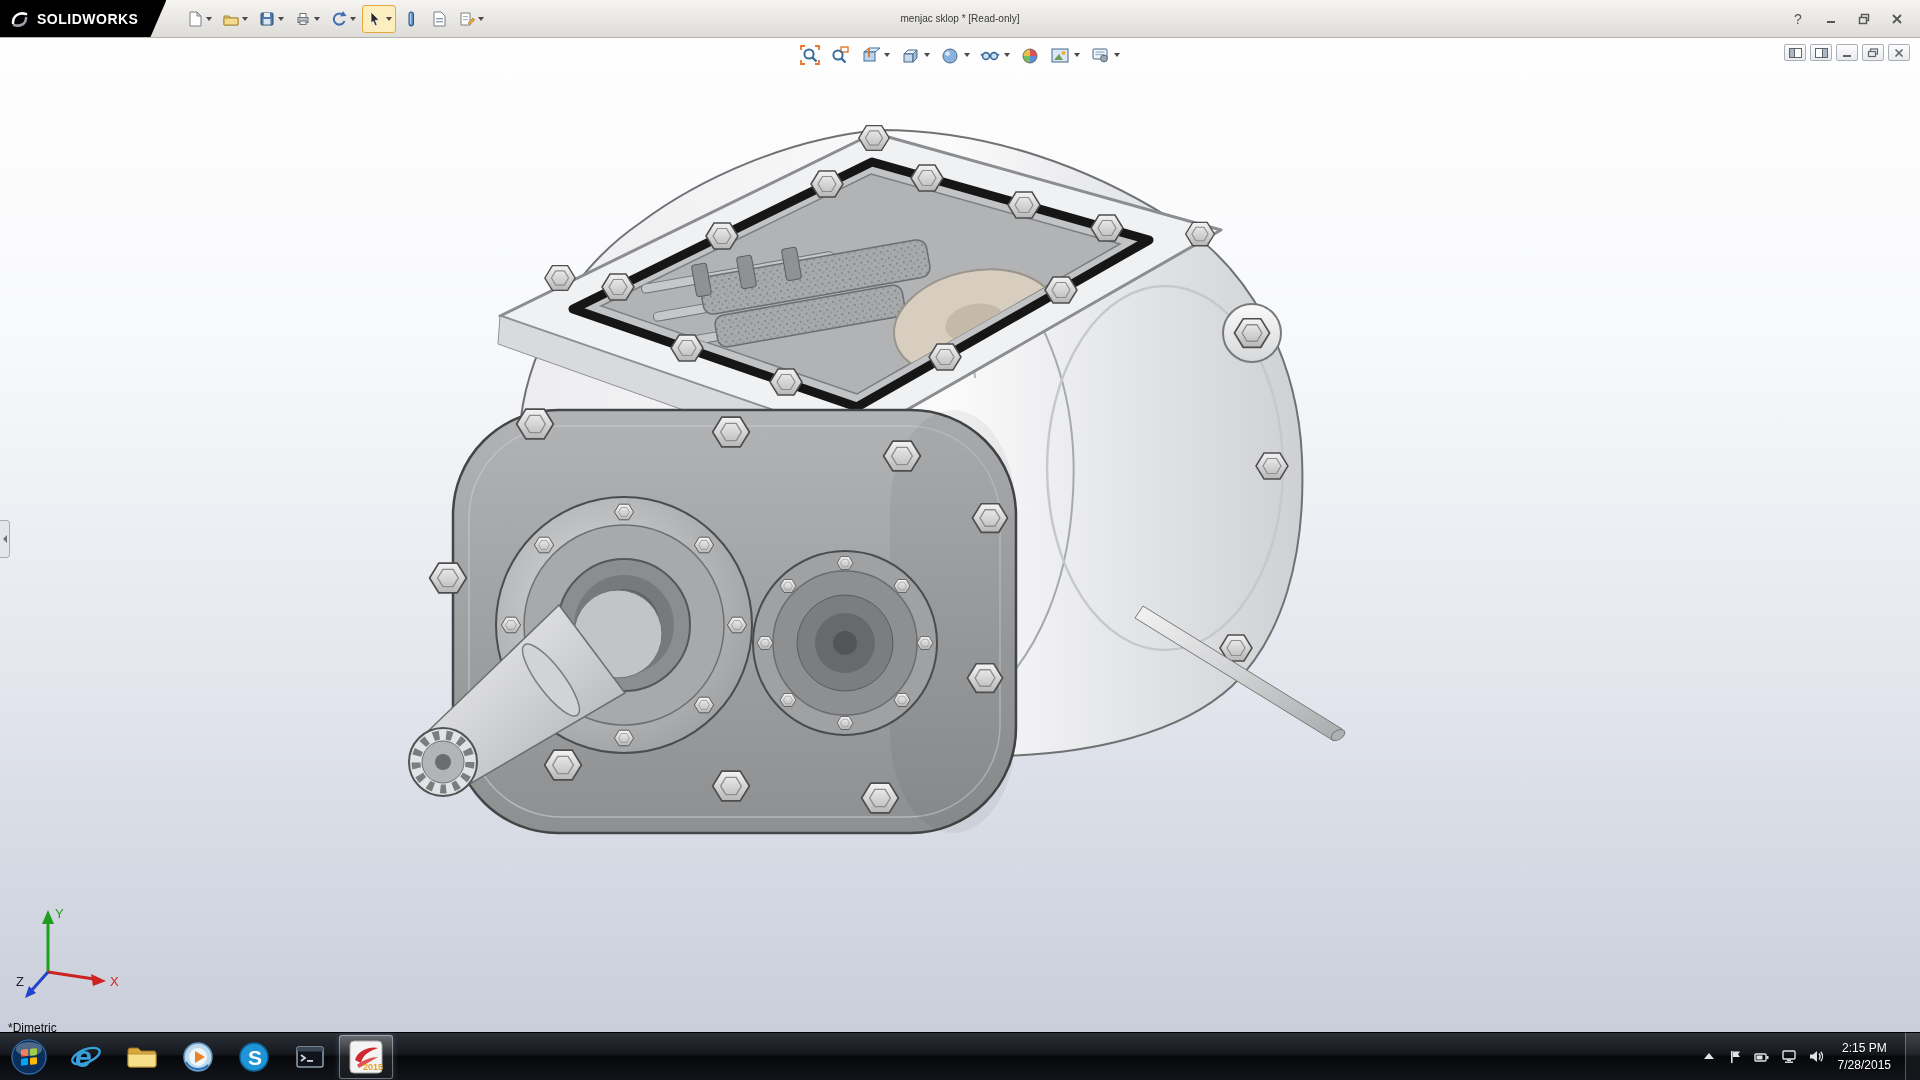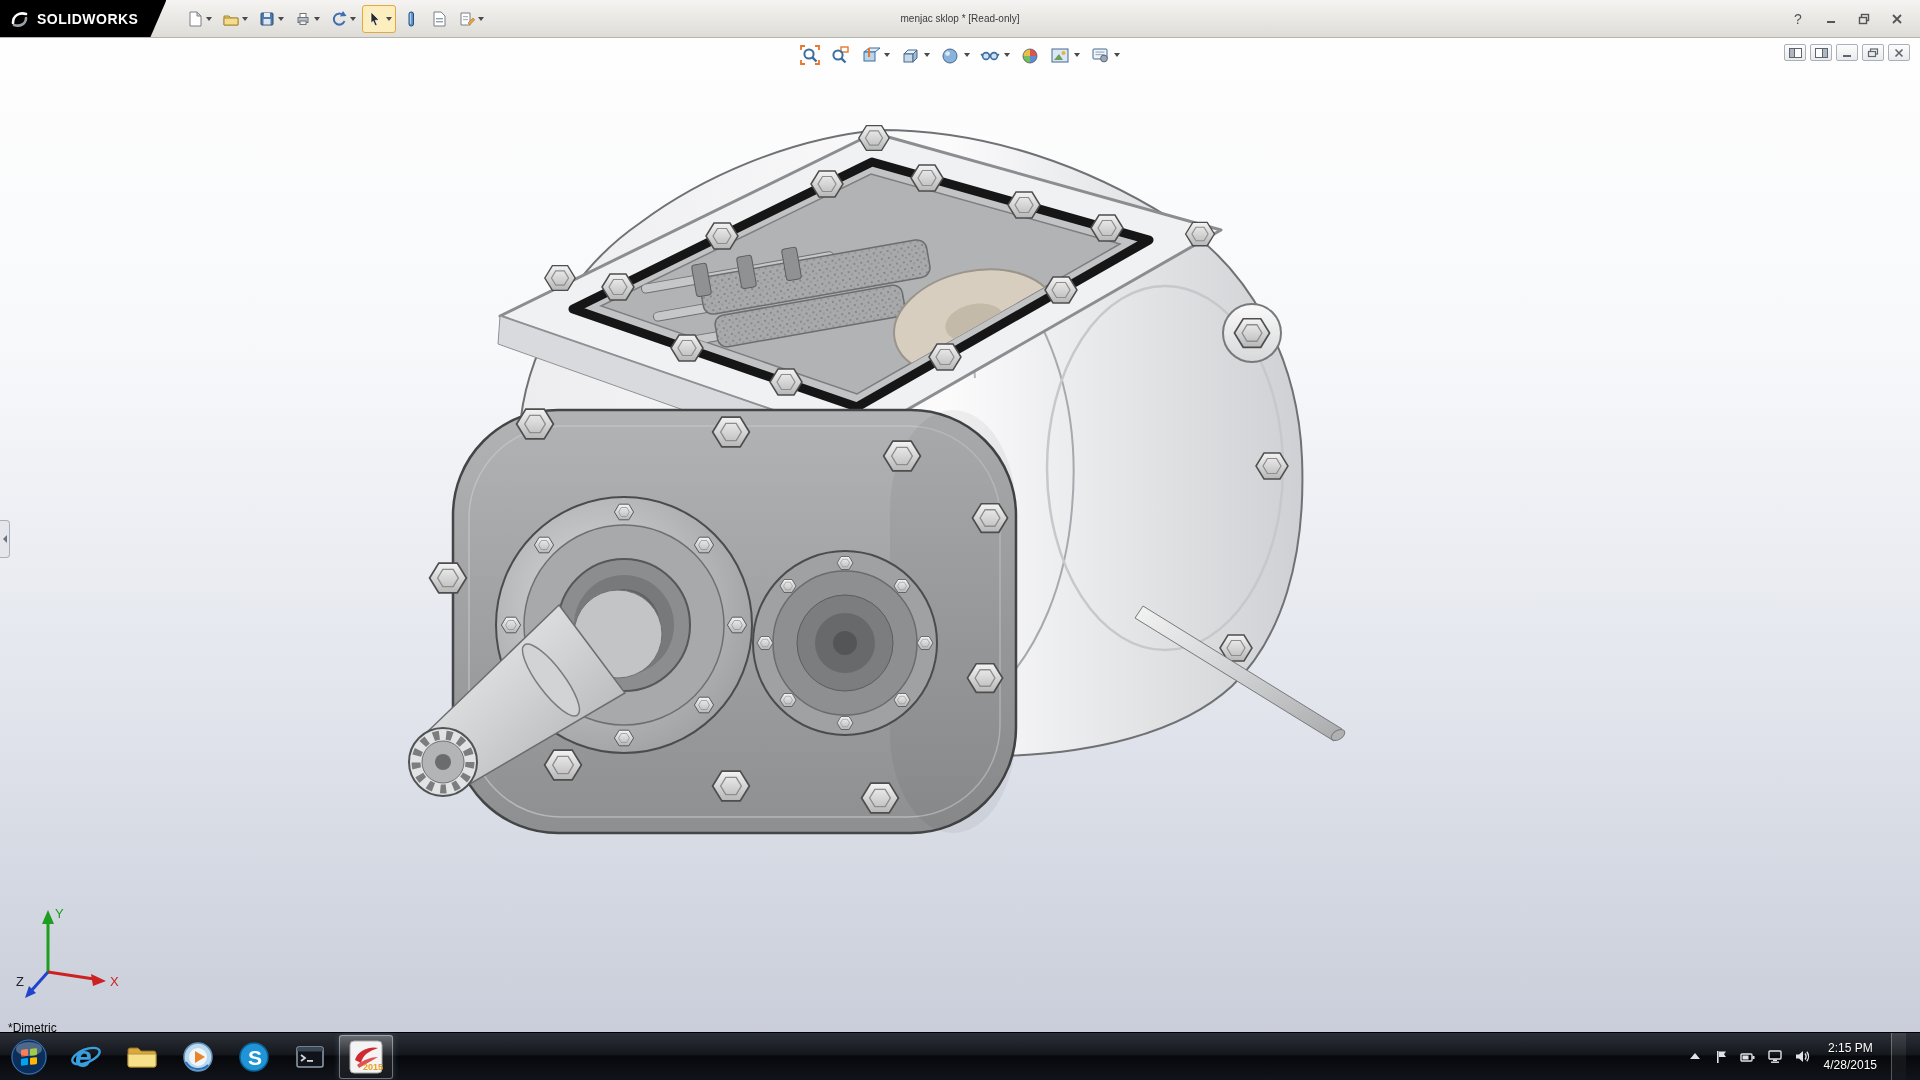--- a/index.html
+++ b/index.html
@@ -28,21 +28,21 @@
   .left-tab span{width:0;height:0;border-top:4px solid transparent;border-bottom:4px solid transparent;border-right:4px solid #6b7280}
   .model-svg{position:absolute;inset:0;width:100%;height:100%}
   .triad{position:absolute;left:14px;bottom:18px;z-index:4}
   .orientation-label{position:absolute;left:8px;bottom:-3px;font-size:12px;color:#0a0a0a;z-index:4}
 
   
   .taskbar{flex:0 0 48px;height:48px;background:linear-gradient(#2b2f37 0%,#15181d 45%,#07080b 50%,#11141a 100%);display:flex;align-items:center;border-top:1px solid #000}
   .start-btn{width:58px;height:48px;display:grid;place-items:center}
   .task-btn{width:54px;height:44px;margin:2px 1px;display:grid;place-items:center;border-radius:3px}
   .task-btn.active{background:linear-gradient(rgba(255,255,255,.30),rgba(255,255,255,.10) 45%,rgba(255,255,255,.03));box-shadow:inset 0 0 0 1px rgba(255,255,255,.38),0 0 6px rgba(140,190,255,.25)}
-  .tray{margin-left:auto;display:flex;align-items:center;gap:10px;padding-right:14px;height:100%}
+  .tray{margin-left:auto;display:flex;align-items:center;gap:10px;padding-right:0;height:100%}
   .tray-ico{display:grid;place-items:center}
   .clock{color:#fff;font-size:12px;text-align:center;line-height:1.35;text-shadow:0 1px 1px #000;padding:0 4px}
   .show-desktop{width:15px;height:48px;border-left:1px solid rgba(255,255,255,.28);background:linear-gradient(rgba(255,255,255,.10),rgba(255,255,255,.01))}
 </style>
 </head>
 <body>
 
 <div id="app">
 
   <header class="titlebar">
@@ -517,18 +517,18 @@
       </div>
       <div class="tray-ico">
         <svg width="16" height="15" viewBox="0 0 16 15">
             <polygon points="2,5.5 5,5.5 9,2 9,13 5,9.5 2,9.5" fill="#dfe3e8"></polygon>
             <path d="M11 4.5 A5 5 0 0 1 11 10.5" fill="none" stroke="#dfe3e8" stroke-width="1.4"></path>
             <path d="M12.8 2.8 A7.5 7.5 0 0 1 12.8 12.2" fill="none" stroke="#dfe3e8" stroke-width="1.4"></path>
           </svg>
       </div>
       <div class="clock">
         <div>2:15 PM</div>
-        <div>4/28/2015</div>
+        <div>7/28/2015</div>
       </div>
       <div class="show-desktop"></div>
     </div>
   </footer>
 </div>
 
 </body></html>

